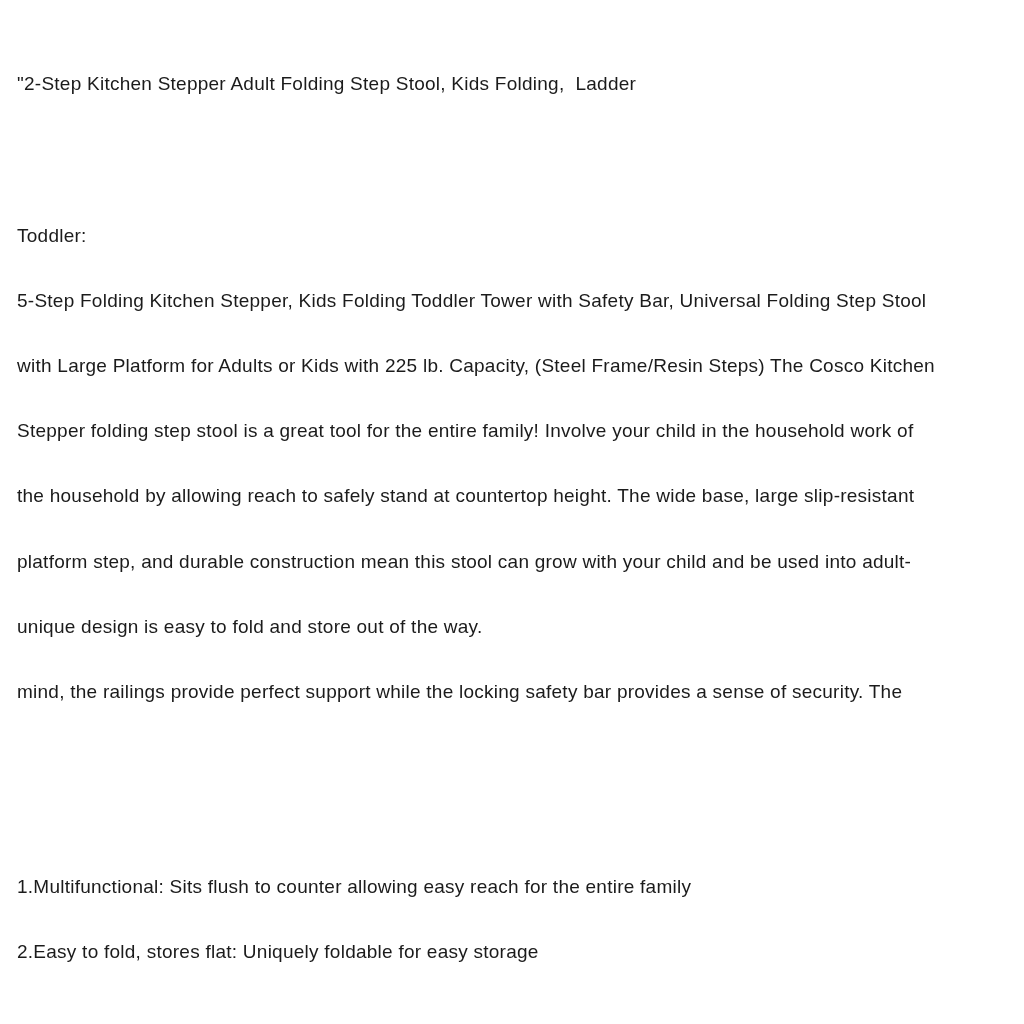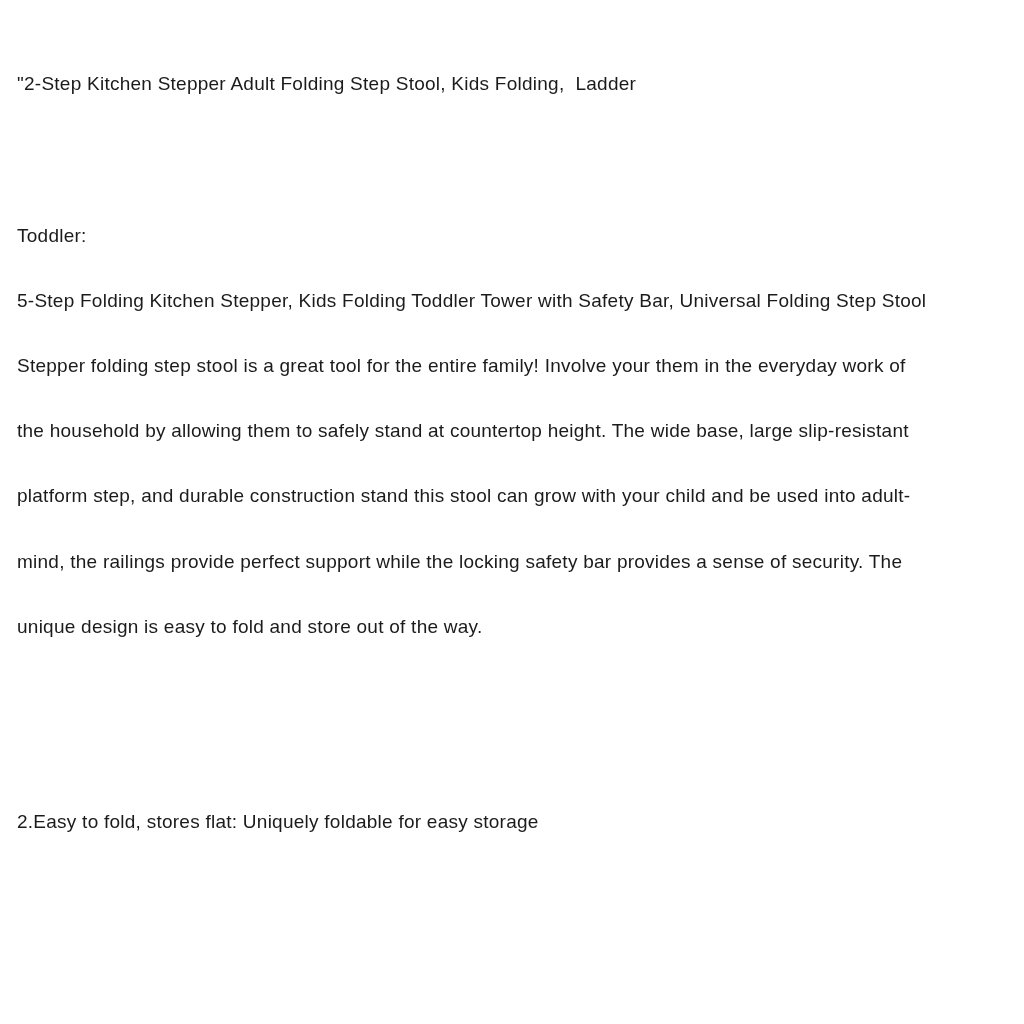--- a/index.html
+++ b/index.html
@@ -32,28 +32,30 @@
 </head>
 <body>
 
 <div class="doc">
 
   <div class="line">"2-Step Kitchen Stepper Adult Folding Step Stool, Kids Folding,  Ladder</div>
 
   <section class="block">
     <div class="line">Toddler:</div>
     <div class="line">5-Step Folding Kitchen Stepper, Kids Folding Toddler Tower with Safety Bar, Universal Folding Step Stool</div>
-    <div class="line">Stepper folding step stool is a great tool for the entire family! Involve your them in the everyday work of</div>
-    <div class="line">the household by allowing them to safely stand at countertop height. The wide base, large slip-resistant</div>
-    <div class="line">platform step, and durable construction stand this stool can grow with your child and be used into adult-</div>
+    <div class="line">with Large Platform for Adults or Kids with 225 lb. Capacity, (Steel Frame/Resin Steps) The Cosco Kitchen</div>
+    <div class="line">Stepper folding step stool is a great tool for the entire family! Involve your child in the household work of</div>
+    <div class="line">the household by allowing reach to safely stand at countertop height. The wide base, large slip-resistant</div>
+    <div class="line">platform step, and durable construction mean this stool can grow with your child and be used into adult-</div>
+    <div class="line">unique design is easy to fold and store out of the way.</div>
     <div class="line">mind, the railings provide perfect support while the locking safety bar provides a sense of security. The</div>
-    <div class="line">unique design is easy to fold and store out of the way.</div>
   </section>
 
   <section class="block">
+    <div class="line">1.Multifunctional: Sits flush to counter allowing easy reach for the entire family</div>
     <div class="line">2.Easy to fold, stores flat: Uniquely foldable for easy storage</div>
     
     
   </section>
 
   
 
   
 
   

